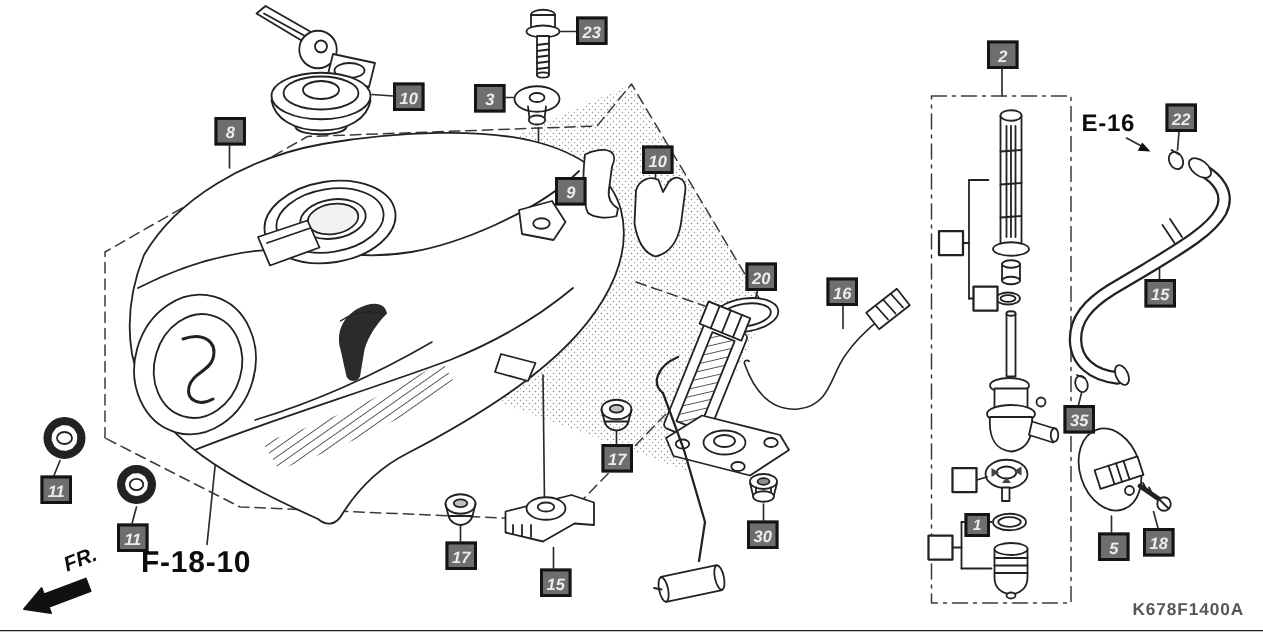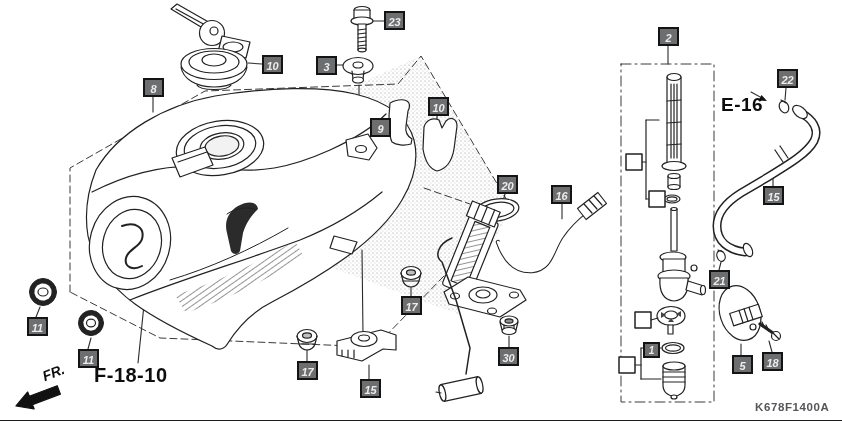--- a/index.html
+++ b/index.html
@@ -15,21 +15,21 @@
     border:2px solid #141414;box-sizing:border-box;
     font-size:11px;font-weight:bold;text-align:center;
     font-family:"Liberation Sans", sans-serif;cursor:pointer;font-style:italic;
   }
   .callout.sm{width:17px;height:16px;line-height:13px;font-size:10px;}
   .ref-text{
     position:absolute;color:#0d0d0d;font-weight:bold;white-space:nowrap;
     font-family:"Liberation Sans", sans-serif;
   }
   #ref-f1810{left:94px;top:364px;font-size:20px;letter-spacing:0.5px;}
-  #ref-e16{left:721px;top:94px;font-size:19px;letter-spacing:0.5px;}
+  #ref-e16{left:721px;top:74px;font-size:16px;letter-spacing:0.5px;}
   #fr-label{
     position:absolute;left:40px;top:369px;font-size:14px;font-weight:bold;
     font-style:italic;color:#0d0d0d;transform:rotate(-21deg);transform-origin:0 0;
   }
   #diagram-code{
     position:absolute;left:755px;top:401px;font-size:11.5px;font-weight:600;
     color:var(--code-text,#55565a);letter-spacing:0.6px;
   }
 </style>
 </head>
@@ -350,19 +350,19 @@
   <div class="callout" style="left:497px;top:175px">20</div>
   <div class="callout" style="left:401px;top:296px">17</div>
   <div class="callout" style="left:297px;top:361px">17</div>
   <div class="callout" style="left:27px;top:317px">11</div>
   <div class="callout" style="left:78px;top:349px">11</div>
   <div class="callout" style="left:360px;top:379px">15</div>
   <div class="callout" style="left:498px;top:347px">30</div>
   <div class="callout sm" style="left:643px;top:342px">1</div>
   <div class="callout" style="left:732px;top:355px">5</div>
   <div class="callout" style="left:762px;top:352px">18</div>
-  <div class="callout" style="left:709px;top:270px">21</div>
+  <div class="callout" style="left:709px;top:270px">35</div>
 
   <div class="ref-text" id="ref-f1810">F-18-10</div>
   <div class="ref-text" id="ref-e16">E-16</div>
   <div id="fr-label">FR.</div>
   <div id="diagram-code">K678F1400A</div>
 </div>
 
 </body></html>

